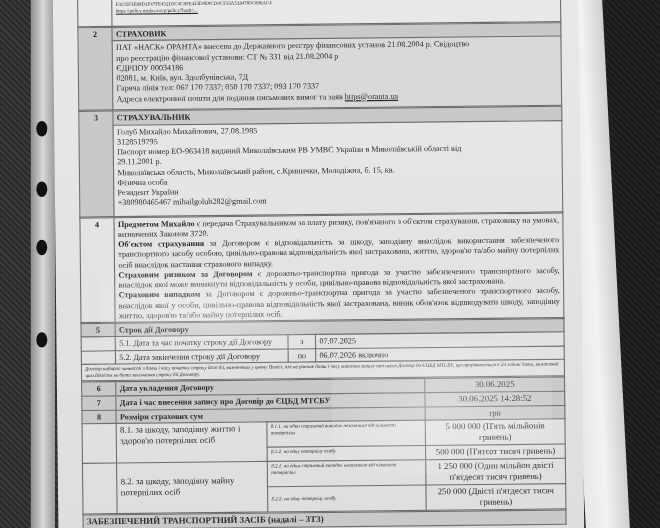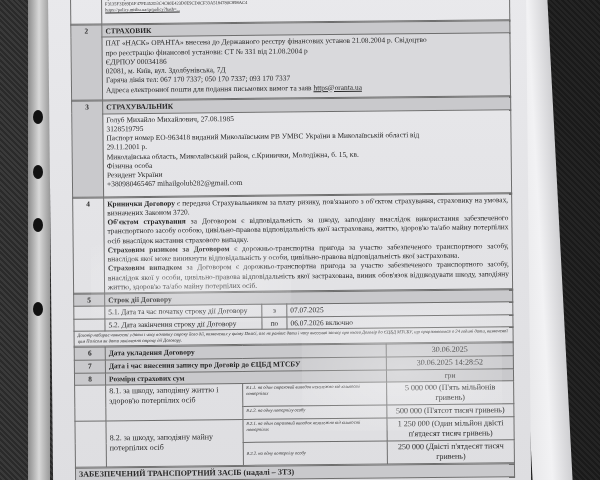--- a/index.html
+++ b/index.html
@@ -101,21 +101,21 @@
         </td>
       </tr>
     </tbody>
       </table>
 
     <table>
       <tbody>
           <tr>
         <td class="num">4</td>
         <td class="just" style="height:92px;">
-          <div><span class="b">Кринички Договору</span><span> є передача Страхувальником за плату ризику, пов'язаного з об'єктом страхування, страховику на умовах, визначених Законом 3720.</span></div>
+          <div><span class="b">Предметом Михайло</span><span> є передача Страхувальником за плату ризику, пов'язаного з об'єктом страхування, страховику на умовах, визначених Законом 3720.</span></div>
           <div><span class="b">Об'єктом страхування</span><span> за Договором є відповідальність за шкоду, заподіяну внаслідок використання забезпеченого транспортного засобу особою, цивільно-правова відповідальність якої застрахована, життю, здоров'ю та/або майну потерпілих осіб внаслідок настання страхового випадку.</span></div>
           <div><span class="b">Страховим ризиком за Договором</span><span> є дорожньо-транспортна пригода за участю забезпеченого транспортного засобу, внаслідок якої може виникнути відповідальність у особи, цивільно-правова відповідальність якої застрахована.</span></div>
           <div><span class="b">Страховим випадком</span><span> за Договором є дорожньо-транспортна пригода за участю забезпеченого транспортного засобу, внаслідок якої у особи, цивільно-правова відповідальність якої застрахована, виник обов'язок відшкодувати шкоду, заподіяну життю, здоров'ю та/або майну потерпілих осіб.</span></div>
         </td>
       </tr>
     </tbody>
       </table>
 
     <table>
       <tbody>

